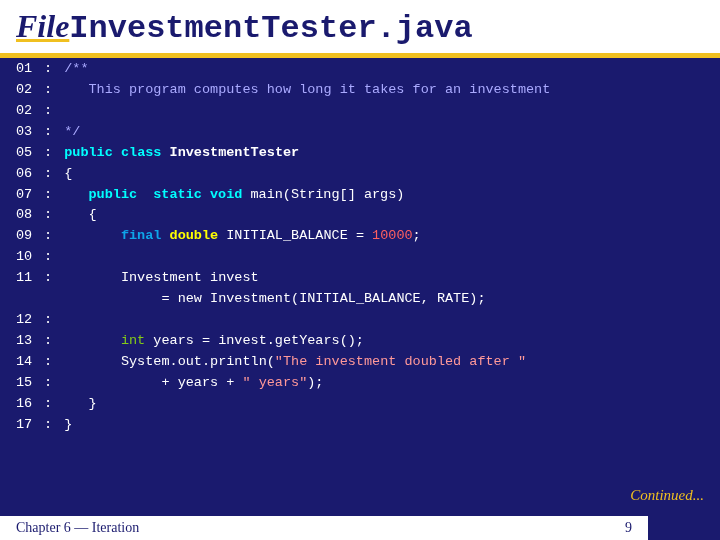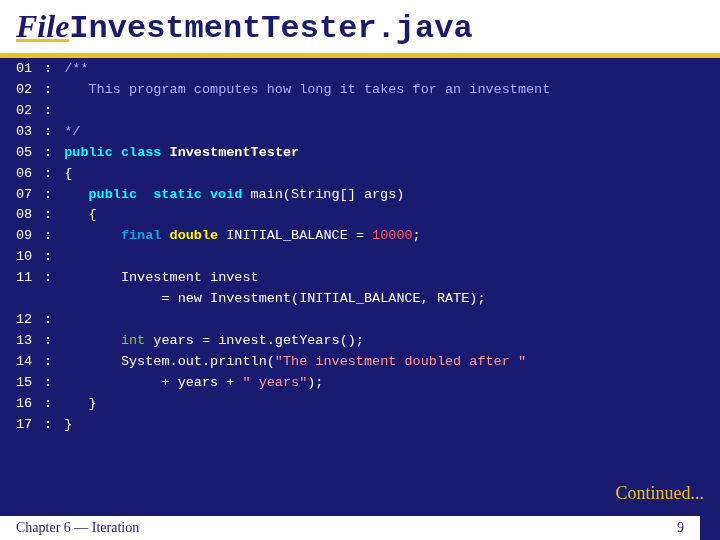--- a/index.html
+++ b/index.html
@@ -79,21 +79,21 @@
     .val-num   { color: #ff6060; }
     .comment   { color: #aaaaff; }
     .str       { color: #ff9999; }
     .bold-white { font-weight: bold; color: #ffffff; }
 
     
     #footer {
       position: absolute;
       bottom: 0;
       left: 0;
-      width: 700px;
+      width: 648px;
       background: #ffffff;
       padding: 4px 16px;
       display: flex;
       justify-content: space-between;
       align-items: center;
     }
     #footer-left {
       color: #1a1a6e;
       font-family: Georgia, serif;
       font-size: 14px;
@@ -103,21 +103,22 @@
       font-family: Georgia, serif;
       font-size: 14px;
     }
 
     #continued {
       position: absolute;
       bottom: 36px;
       right: 16px;
       color: #f0c020;
       font-family: Georgia, serif;
-      font-size: 18px;
+      font-style: italic;
+      font-size: 15px;
     }
   </style>
 </head>
 <body>
 
 <div id="title-bar">
   <span id="title-file">File</span>
   <span id="title-rest"> InvestmentTester.java</span>
 </div>
 <div id="underline-bar"></div>

